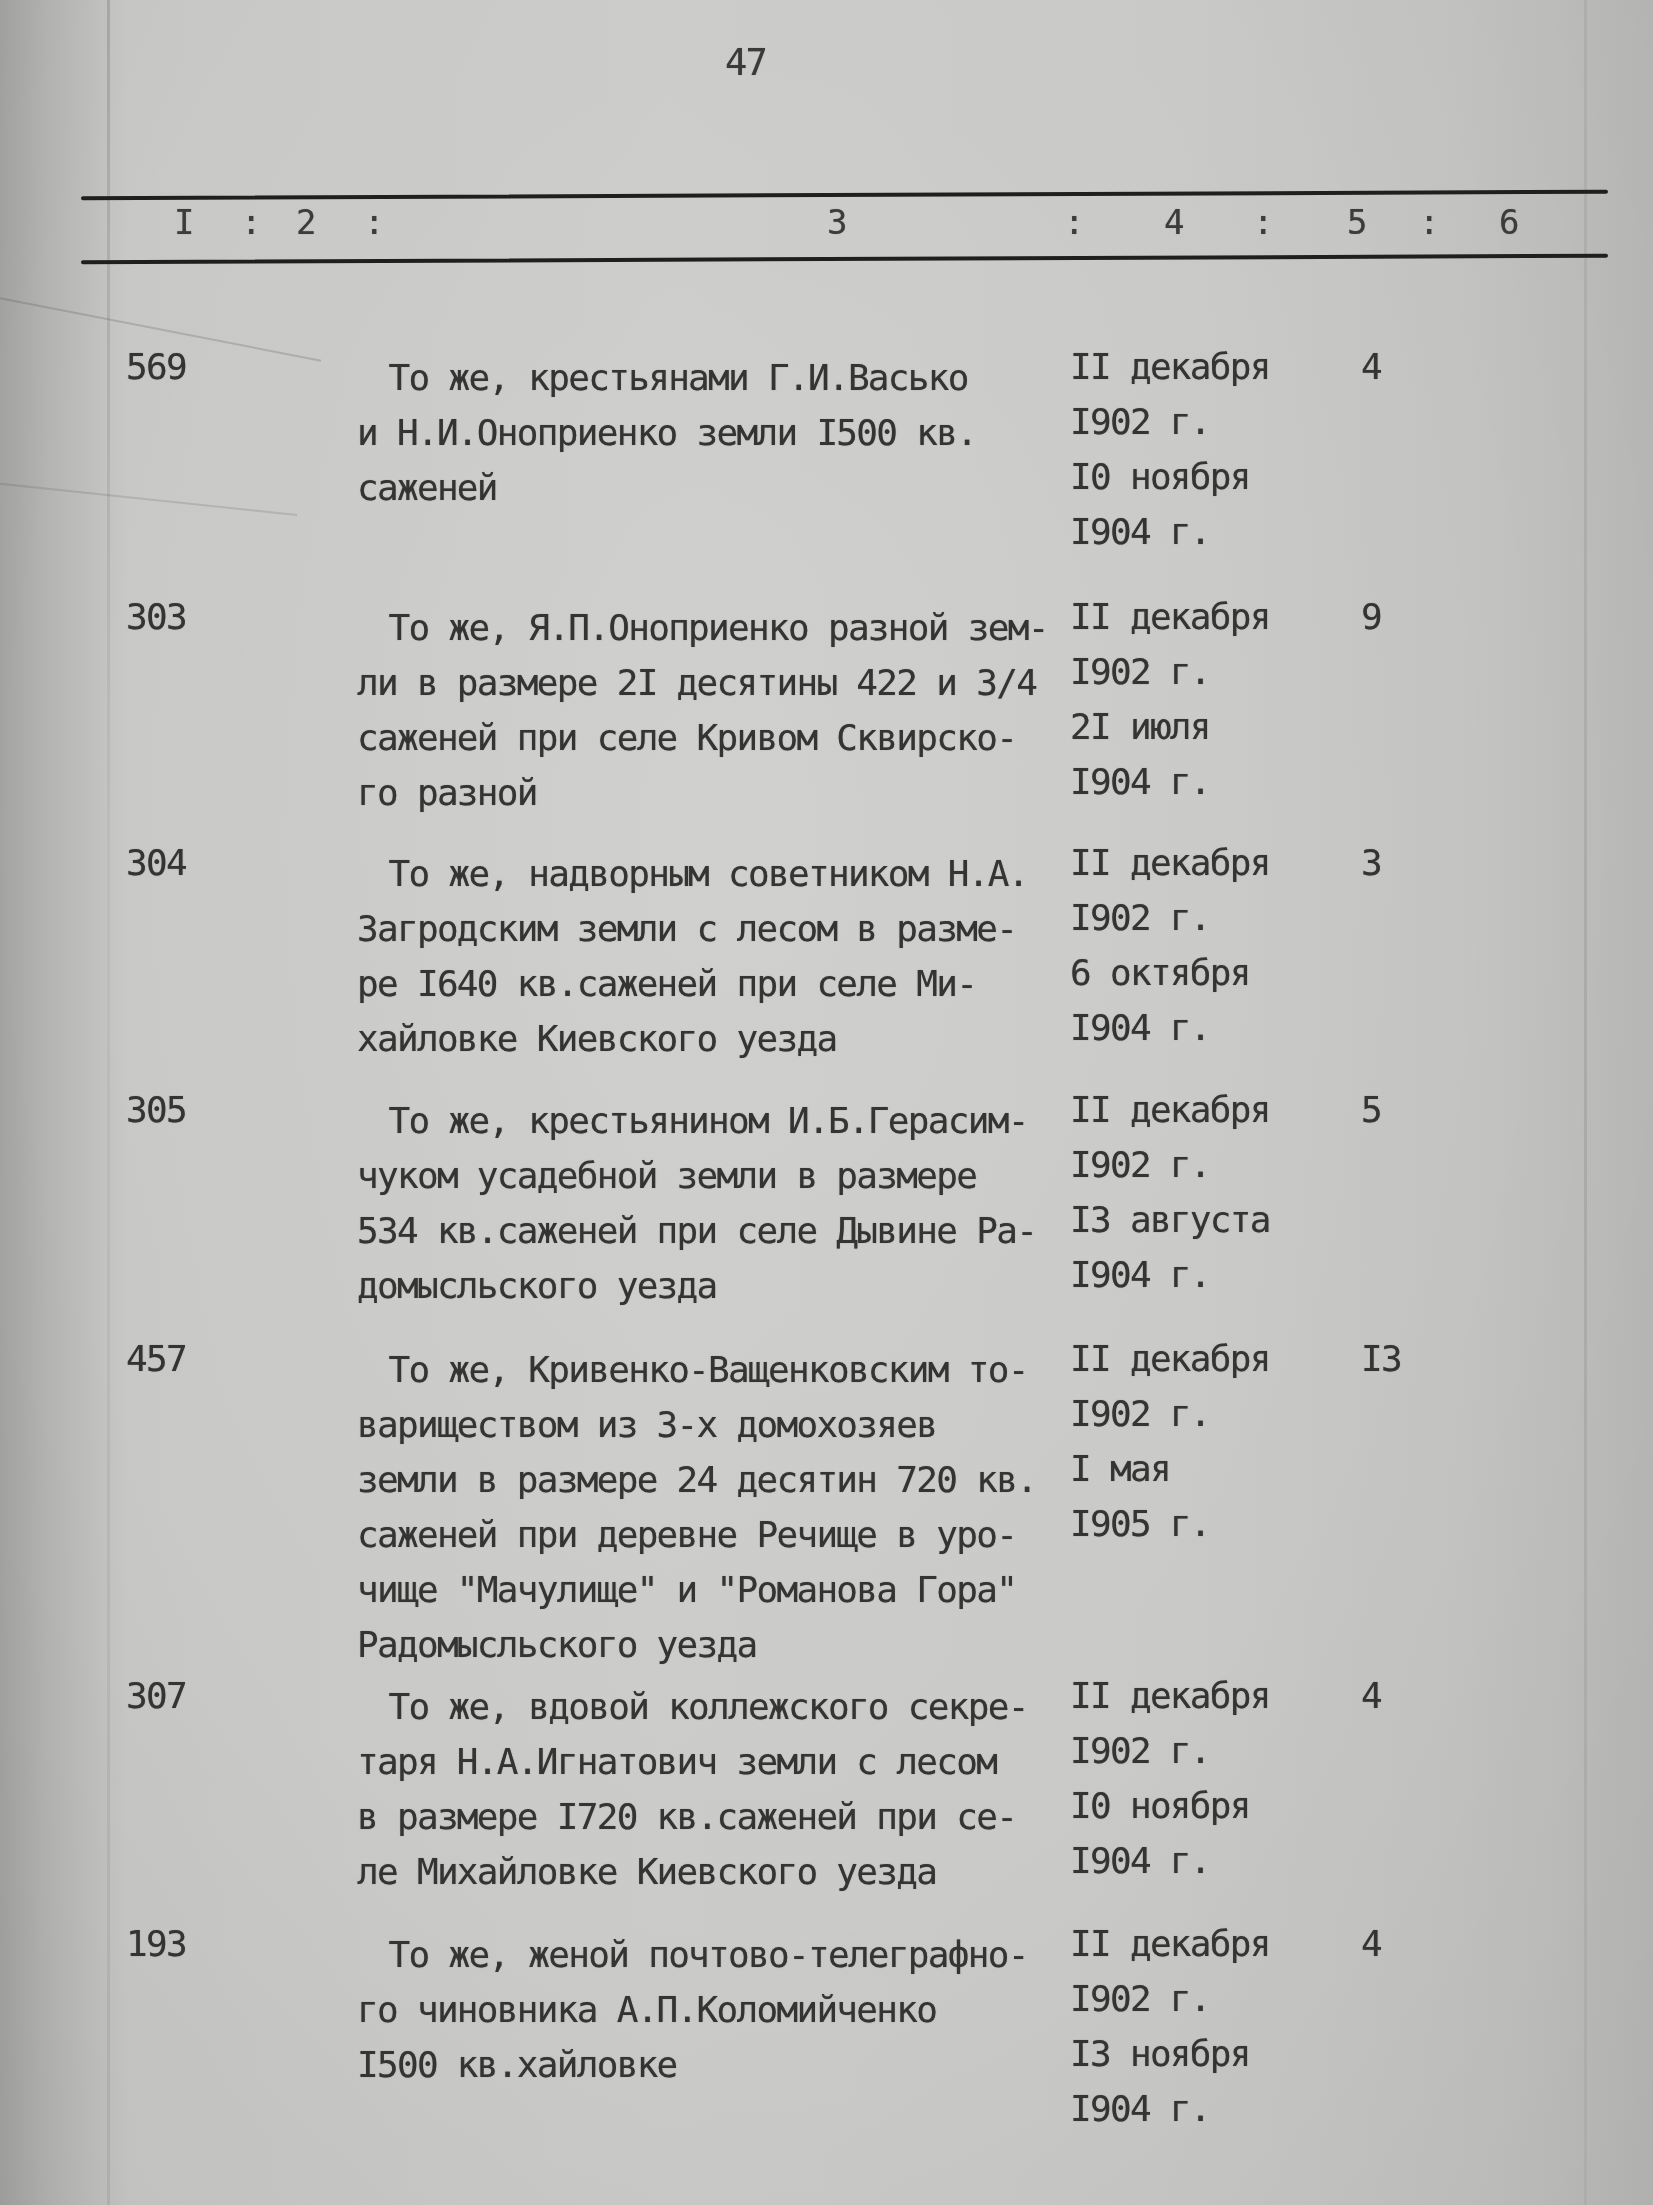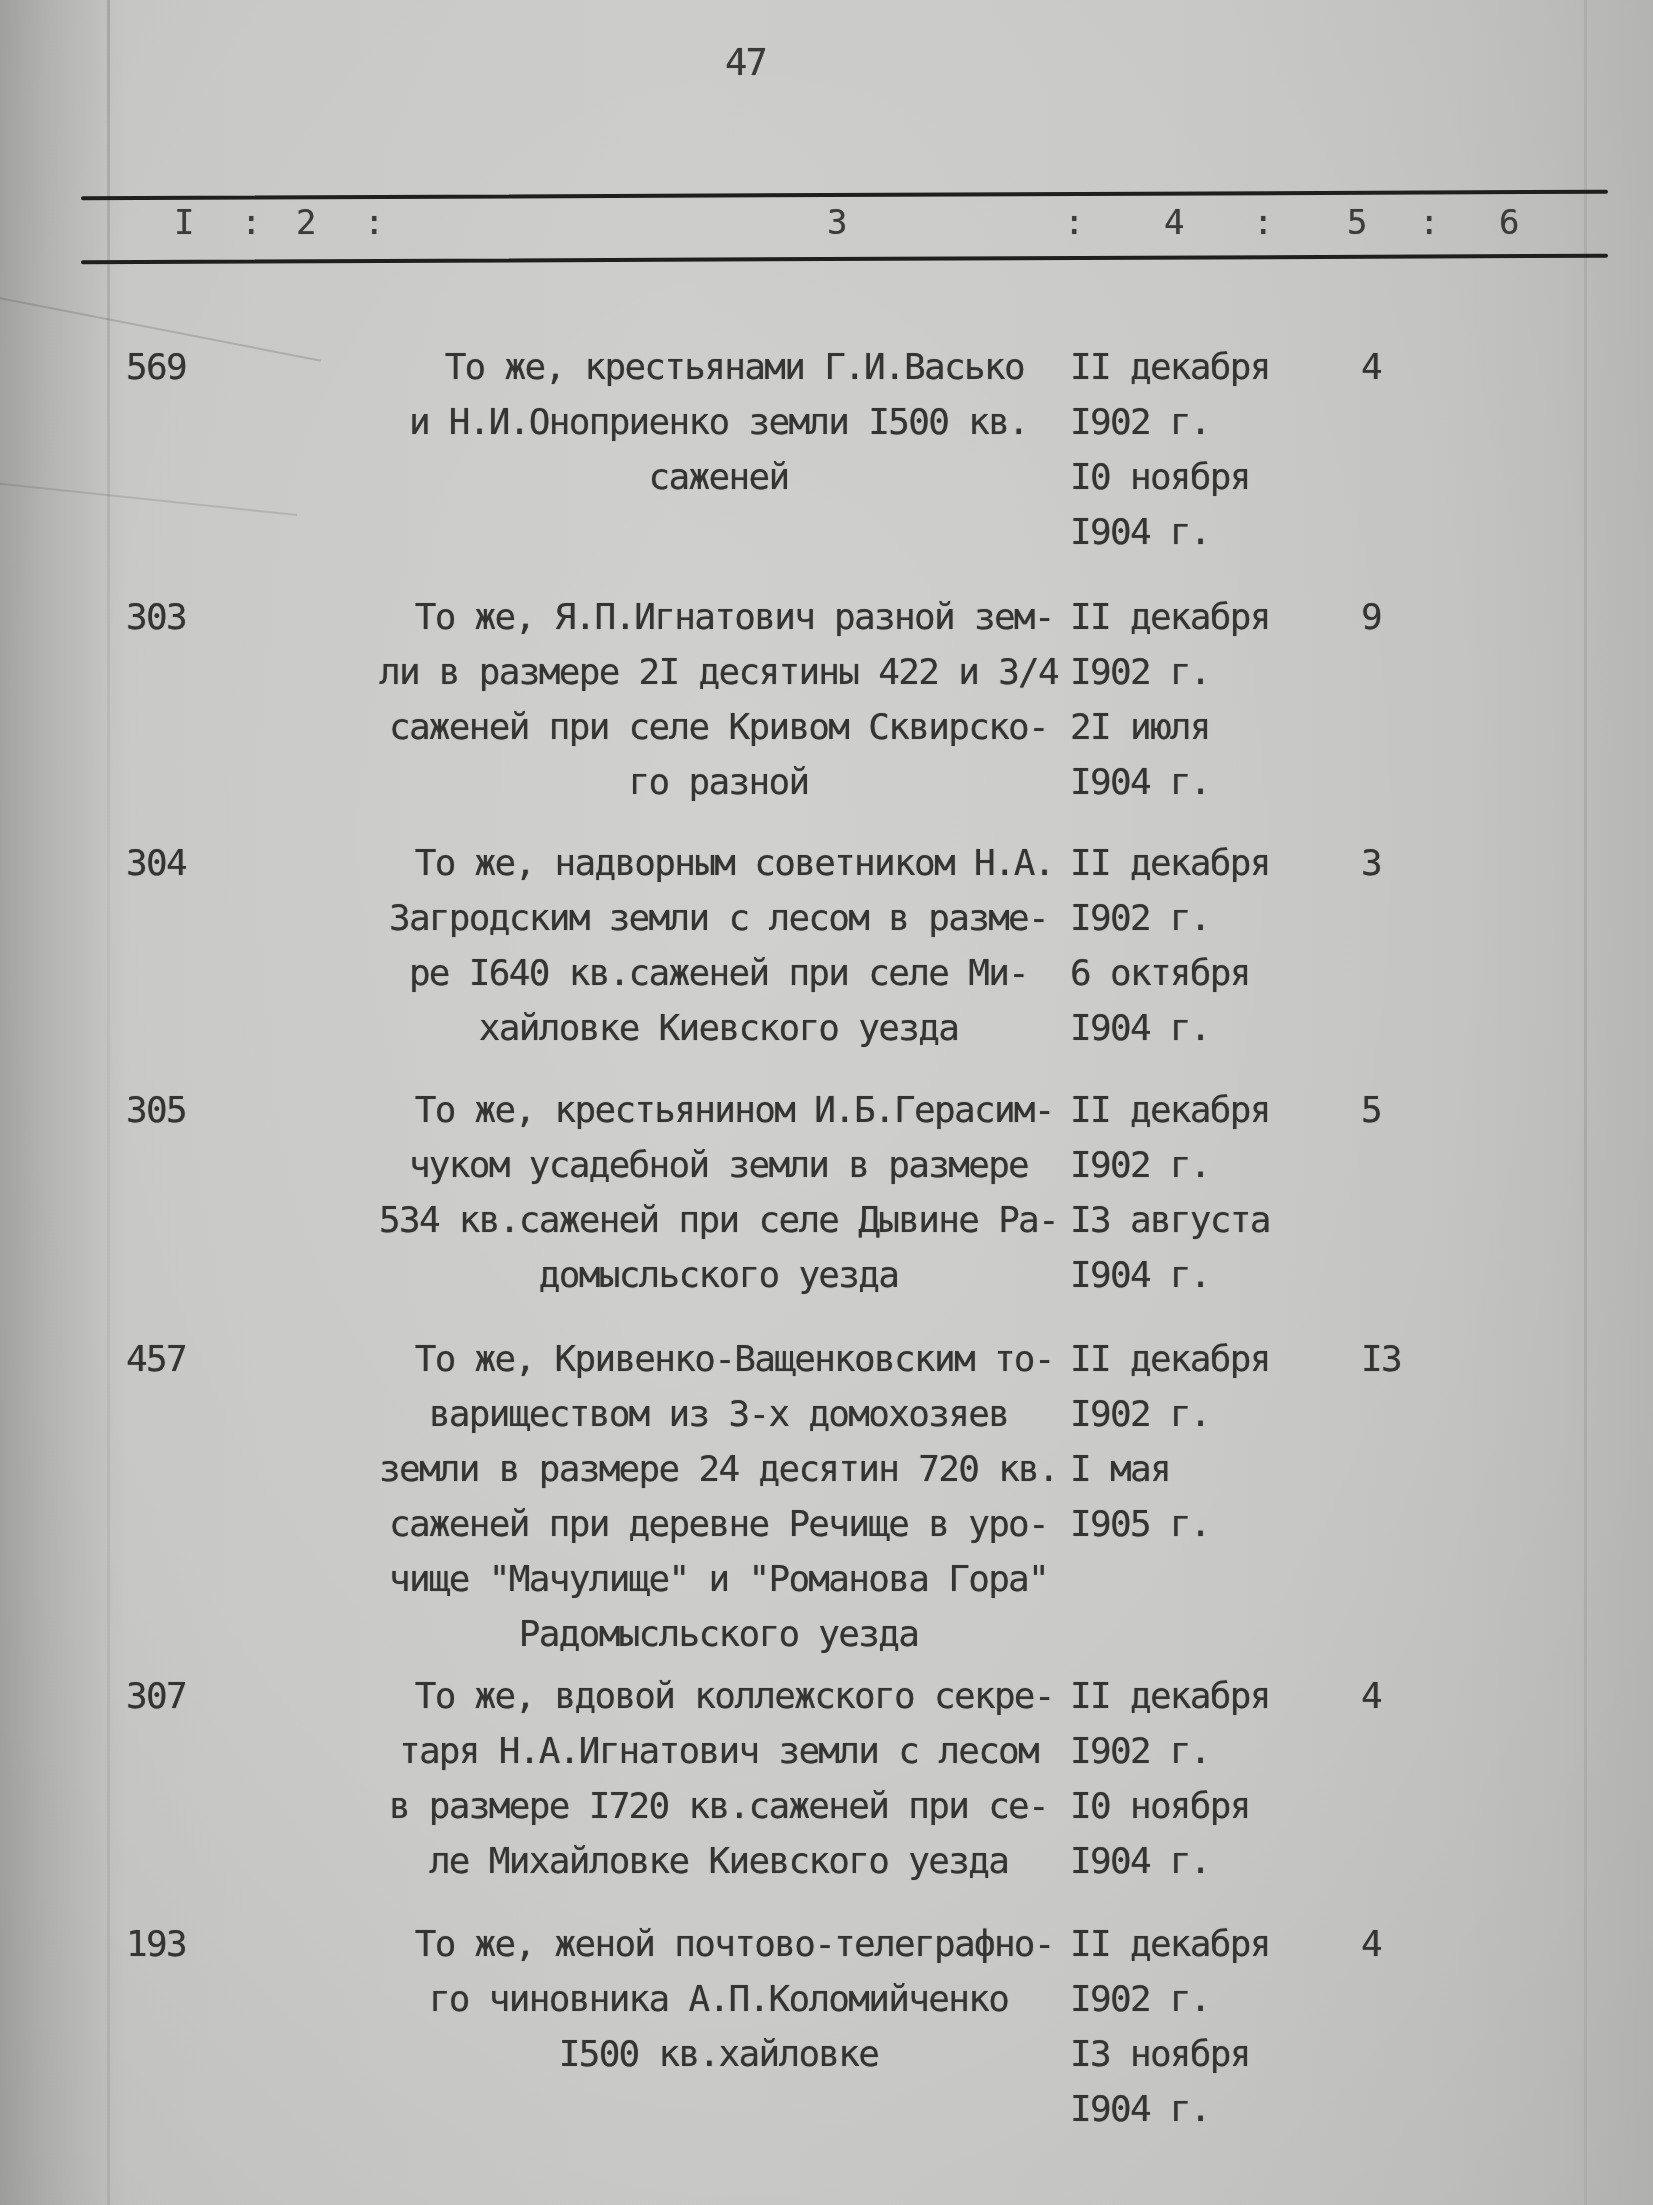--- a/index.html
+++ b/index.html
@@ -55,21 +55,21 @@
     font-size:36px;letter-spacing:-1.7px;line-height:55px;
     color:#343432;text-shadow:0 0 0.9px rgba(40,40,40,.55);}
   .entry:nth-child(1){top:339px}
   .entry:nth-child(2){top:589px}
   .entry:nth-child(3){top:835px}
   .entry:nth-child(4){top:1082px}
   .entry:nth-child(5){top:1331px}
   .entry:nth-child(6){top:1668px}
   .entry:nth-child(7){top:1916px}
   .entry .num{position:absolute;left:126px;top:0;}
-  .entry .desc{position:absolute;left:357px;top:0;width:723px;text-align:center;}
+  .entry .desc{position:absolute;left:357px;top:11px;width:723px;}
   .entry .desc .line:first-child{text-indent:31.5px;}
   .entry .dates{position:absolute;left:1070px;top:0;width:238px;}
   .entry .count{position:absolute;left:1361px;top:0;}
 </style>
 </head>
 <body>
 
 <div class="page">
 
   <div class="crease left-edge"></div>
@@ -108,21 +108,21 @@
           <div class="line">I902 г.</div>
           <div class="line">I0 ноября</div>
           <div class="line">I904 г.</div>
         </div>
       <div class="count">4</div>
     </div>
 
     <div class="entry">
       <div class="num">303</div>
       <div class="desc">
-          <div class="line">То же, Я.П.Игнатович разной зем-</div>
+          <div class="line">То же, Я.П.Оноприенко разной зем-</div>
           <div class="line">ли в размере 2I десятины 422 и 3/4</div>
           <div class="line">саженей при селе Кривом Сквирско-</div>
           <div class="line">го разной</div>
         </div>
       <div class="dates">
           <div class="line">II декабря</div>
           <div class="line">I902 г.</div>
           <div class="line">2I июля</div>
           <div class="line">I904 г.</div>
         </div>

